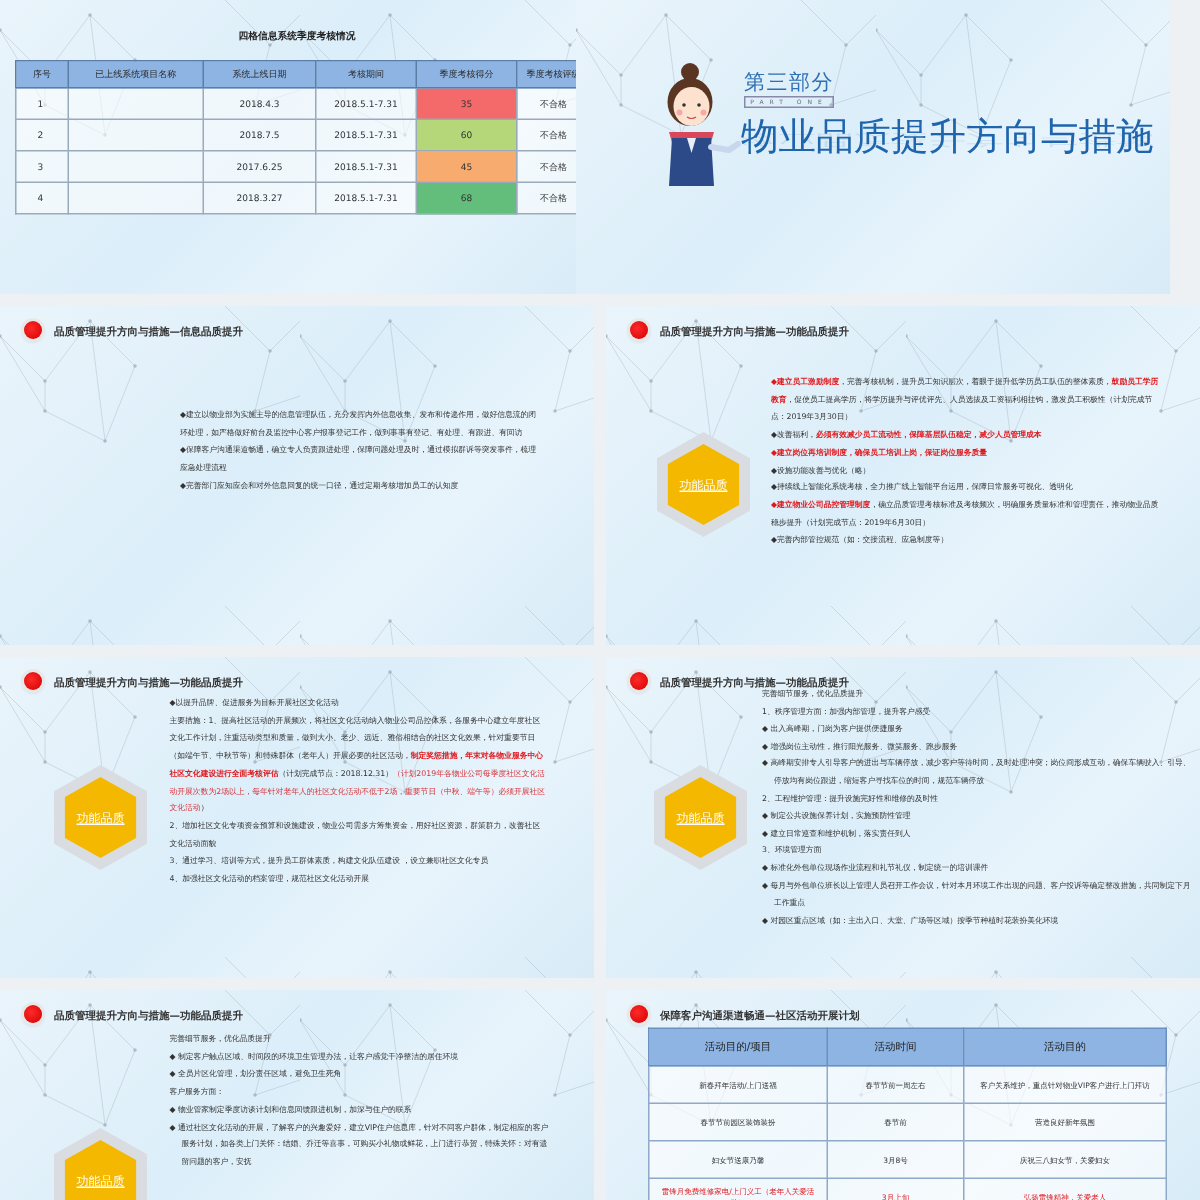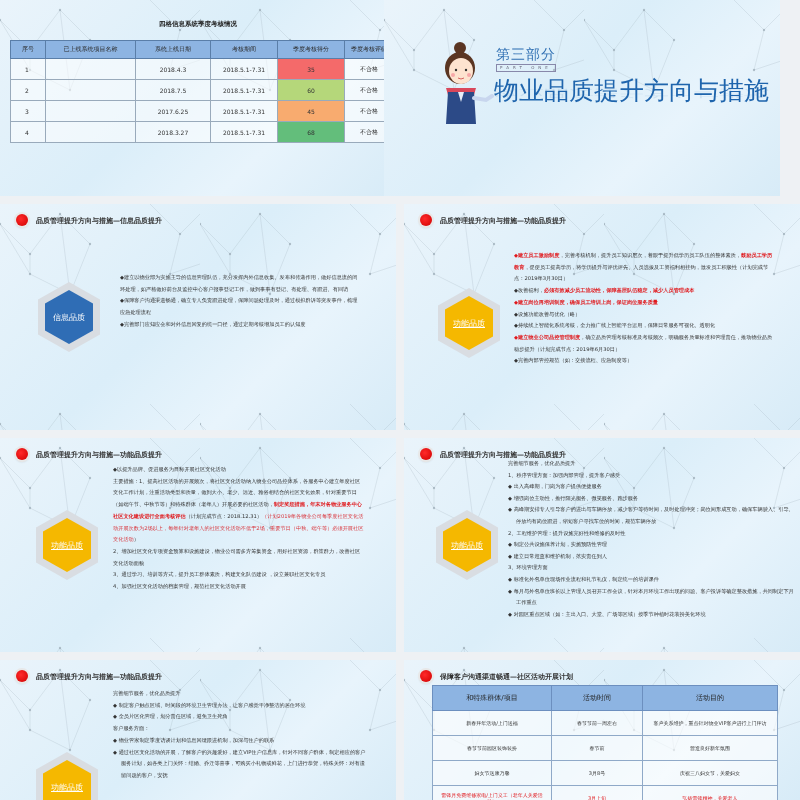--- a/index.html
+++ b/index.html
@@ -223,24 +223,20 @@
 </div>
 
 <div class="slide s3">
   <svg class="net" width="396" height="226">
       <rect width="396" height="226" fill="url(#netpat)"></rect>
     </svg>
   <div class="sec-head">
     <span class="dot"></span>
     <span class="sec-title">品质管理提升方向与措施—信息品质提升</span>
   </div>
-  <div class="hex-wrap" style="left:38px; top:78px;">
-    <div class="hex-outer"></div>
-    <div class="hex-inner hex-blue">信息品质</div>
-  </div>
   <div class="body" style="left:120px; top:68px; width:240px;">
     <p>◆建立以物业部为实施主导的信息管理队伍，充分发挥内外信息收集、发布和传递作用，做好信息流的闭环处理，如严格做好前台及监控中心客户报事登记工作，做到事事有登记、有处理、有跟进、有回访</p>
     <p>◆保障客户沟通渠道畅通，确立专人负责跟进处理，保障问题处理及时，通过模拟群诉等突发事件，梳理应急处理流程</p>
     <p>◆完善部门应知应会和对外信息回复的统一口径，通过定期考核增加员工的认知度</p>
   </div>
 </div>
 
 <div class="slide s4">
   <svg class="net" width="396" height="226">
       <rect width="396" height="226" fill="url(#netpat)"></rect>
@@ -339,21 +335,21 @@
   <svg class="net" width="396" height="140">
       <rect width="396" height="140" fill="url(#netpat)"></rect>
     </svg>
   <div class="sec-head">
     <span class="dot"></span>
     <span class="sec-title">保障客户沟通渠道畅通—社区活动开展计划</span>
   </div>
   <table class="act">
     <thead>
       <tr>
-        <th style="width:116px">和特殊群体/项目</th>
+        <th style="width:116px">活动目的/项目</th>
         <th style="width:88px">活动时间</th>
         <th>活动目的</th>
       </tr>
     </thead>
     <tbody>
       <tr>
         <td>新春拜年活动/上门送福</td>
         <td>春节节前一周左右</td>
         <td>客户关系维护，重点针对物业VIP客户进行上门拜访</td>
       </tr>

